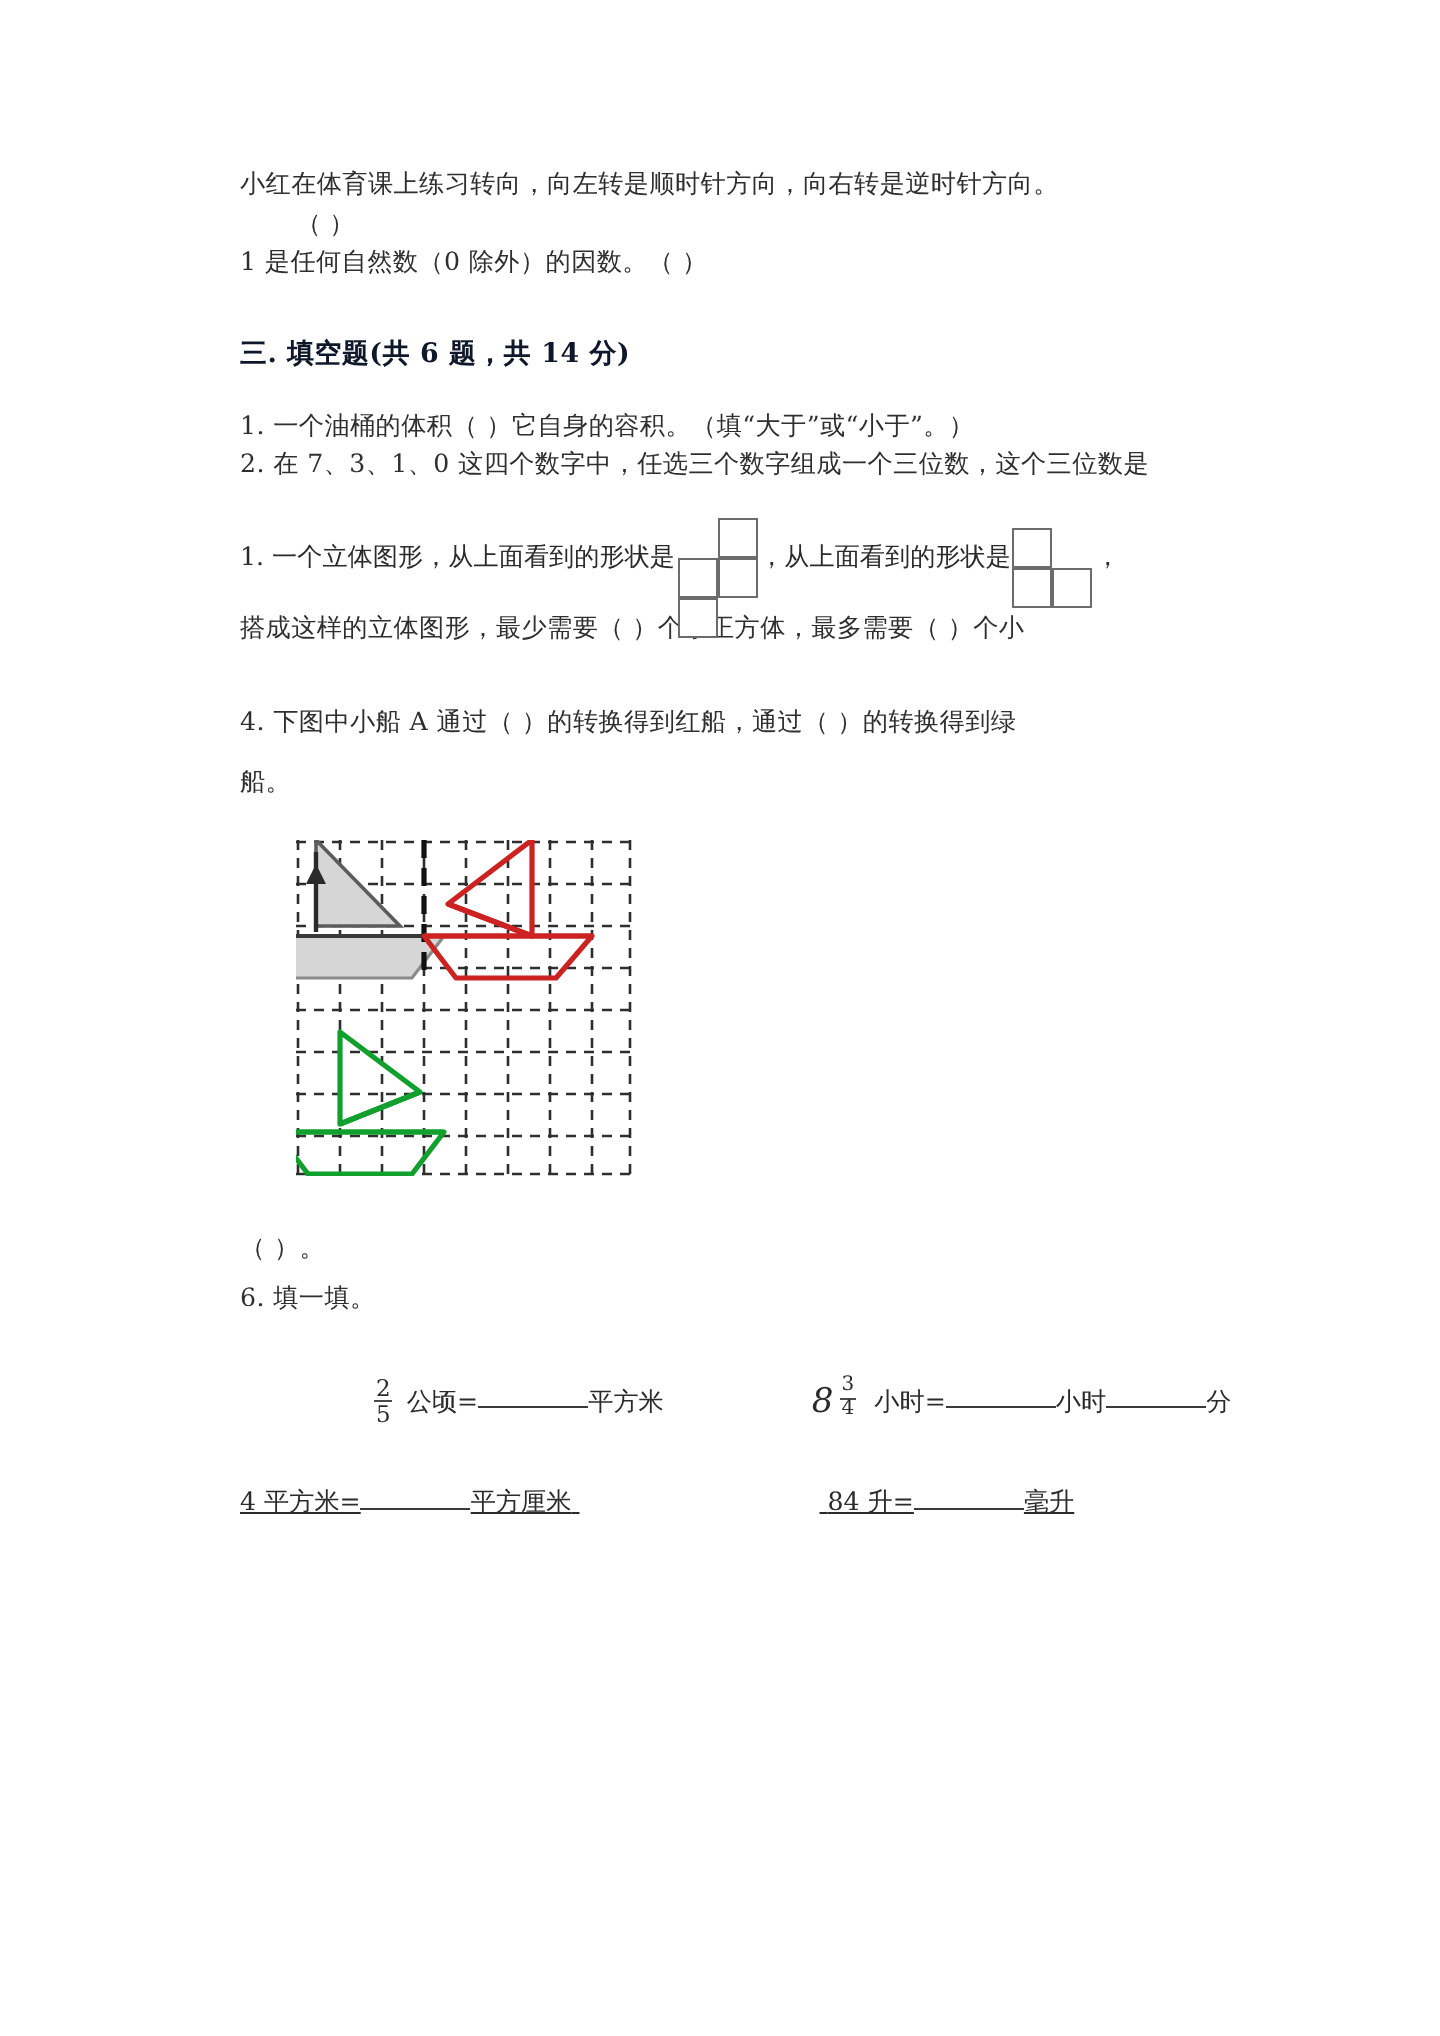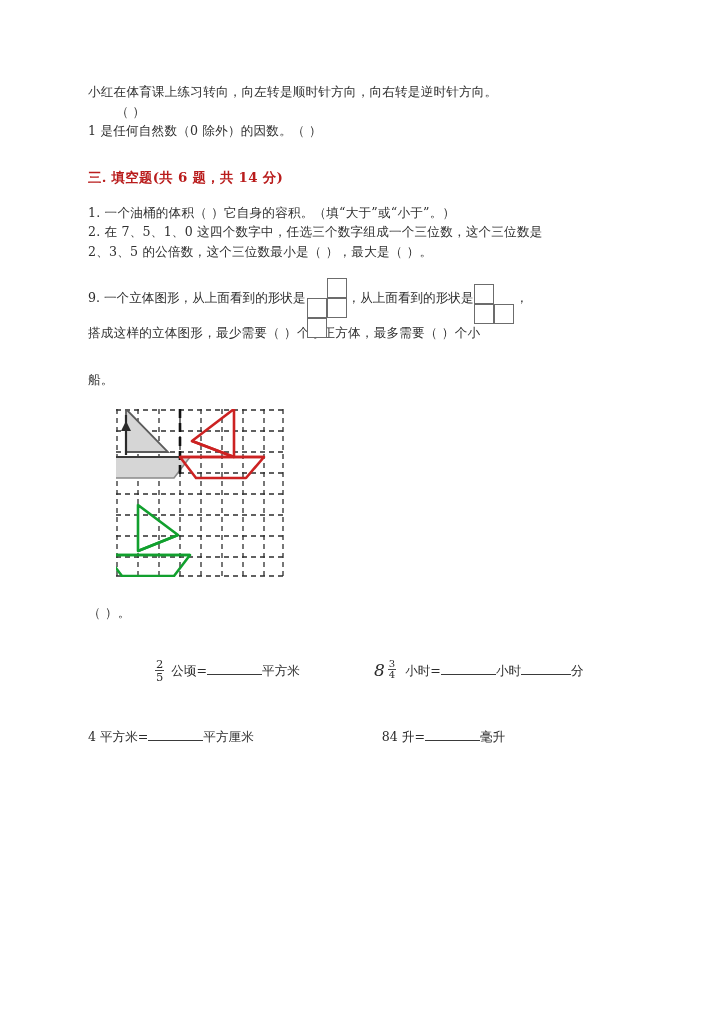--- a/index.html
+++ b/index.html
@@ -17,21 +17,21 @@
   }
   .page {
     position: absolute;
     left: 0; top: 0;
     width: 720px;
     height: 1018px;
     background: #fff;
   }
   .content {
     position: absolute;
-    left: 88px;
+    left: 120px;
     top: 82px;
     width: 512px;
   }
 
   
   .q-line {
     font-size: 12.6px;
     line-height: 19.5px;
     letter-spacing: .2px;
     color: #2f2f2f;
@@ -40,21 +40,21 @@
   .indent-paren {
     padding-left: 28px;
   }
   .blank-paren { letter-spacing: 0; }
 
   
   .section-head {
     font-weight: bold;
     font-size: 13.4px;
     line-height: 20px;
-    color: #b91c1c;
+    color: #0f172a;
     margin-top: 26px;
     margin-bottom: 16px;
     letter-spacing: .3px;
   }
   .gap-md { height: 17px; }
   .gap-lg { height: 26px; }
 
   
   .q3-row {
     font-size: 12.6px;
@@ -97,21 +97,22 @@
   .fill-row {
     font-size: 12.6px;
     line-height: 22px;
     white-space: nowrap;
   }
   .fill-row-a {
     margin-left: 64px;
     margin-top: 30px;
   }
   .fill-row-b {
-    margin-top: 42px;
+    margin-top: 26px;
+    text-decoration: underline;
   }
   .frac {
     display: inline-block;
     vertical-align: middle;
     text-align: center;
     line-height: 1.05;
     font-size: 11.5px;
     margin: 0 3px;
     position: relative;
     top: -1px;
@@ -147,41 +148,41 @@
 
     <div>
       <div class="q-line">小红在体育课上练习转向，向左转是顺时针方向，向右转是逆时针方向。</div>
       <div class="q-line indent-paren blank-paren">（        ）</div>
       <div class="q-line">1 是任何自然数（0 除外）的因数。（        ）</div>
     </div>
 
     <div class="section-head">三. 填空题(共 6 题，共 14 分)</div>
 
     <div class="q-line">1. 一个油桶的体积（        ）它自身的容积。（填“大于”或“小于”。）</div>
-    <div class="q-line">2. 在 7、5、1、0 这四个数字中，任选三个数字组成一个三位数，这个三位数是</div>
-    <div class="q-line">2、3、5 的公倍数，这个三位数最小是（      ），最大是（      ）。</div>
+    <div class="q-line">2. 在 7、3、1、0 这四个数字中，任选三个数字组成一个三位数，这个三位数是</div>
 
     <div class="gap-md"></div>
 
     <div class="q3-row">
-      <span>9. 一个立体图形，从上面看到的形状是</span><span class="shape-inline shape-s">
+      <span>1. 一个立体图形，从上面看到的形状是</span><span class="shape-inline shape-s">
         <span class="cell" style="left:20px; top:0px;"></span>
         <span class="cell" style="left:0px;  top:20px;"></span>
         <span class="cell" style="left:20px; top:20px;"></span>
         <span class="cell" style="left:0px;  top:40px;"></span>
       </span><span>，从上面看到的形状是</span><span class="shape-inline shape-l">
         <span class="cell" style="left:0px;  top:0px;"></span>
         <span class="cell" style="left:0px;  top:20px;"></span>
         <span class="cell" style="left:20px; top:20px;"></span>
       </span><span>，</span>
     </div>
     <div class="q-line" style="line-height:30px;">搭成这样的立体图形，最少需要（      ）个小正方体，最多需要（      ）个小</div>
 
     <div class="gap-md"></div>
 
+    <div class="q-line" style="line-height:30px;">4. 下图中小船 A 通过（        ）的转换得到红船，通过（        ）的转换得到绿</div>
     <div class="q-line" style="line-height:30px;">船。</div>
 
     <div class="figure-wrap">
       <svg width="168" height="168" viewBox="0 0 168 168">
 
         <g stroke="#2e2e2e" stroke-width="1.3" stroke-dasharray="5,4" fill="none">
           <line x1="0" y1="1" x2="168" y2="1"></line>
           <line x1="0" y1="22" x2="168" y2="22"></line>
           <line x1="0" y1="43" x2="168" y2="43"></line>
           <line x1="0" y1="64" x2="168" y2="64"></line>
@@ -227,20 +228,21 @@
         </g>
       </svg>
     </div>
 
     <div class="gap-lg"></div>
 
     <div class="q-line">（           ）。</div>
 
     <div style="height:6px;"></div>
 
+    <div class="q-line">6. 填一填。</div>
 
     <div class="fill-row fill-row-a">
       <span class="frac">
         <span class="num">2</span>
         <span class="den">5</span>
       </span>
       <span class="u">公顷=</span><span class="blank-line bl-55"></span><span class="u">平方米</span>
       <span class="spacer-wide"></span>
       <span class="mixed">
         <span class="whole">8</span><span class="frac">

